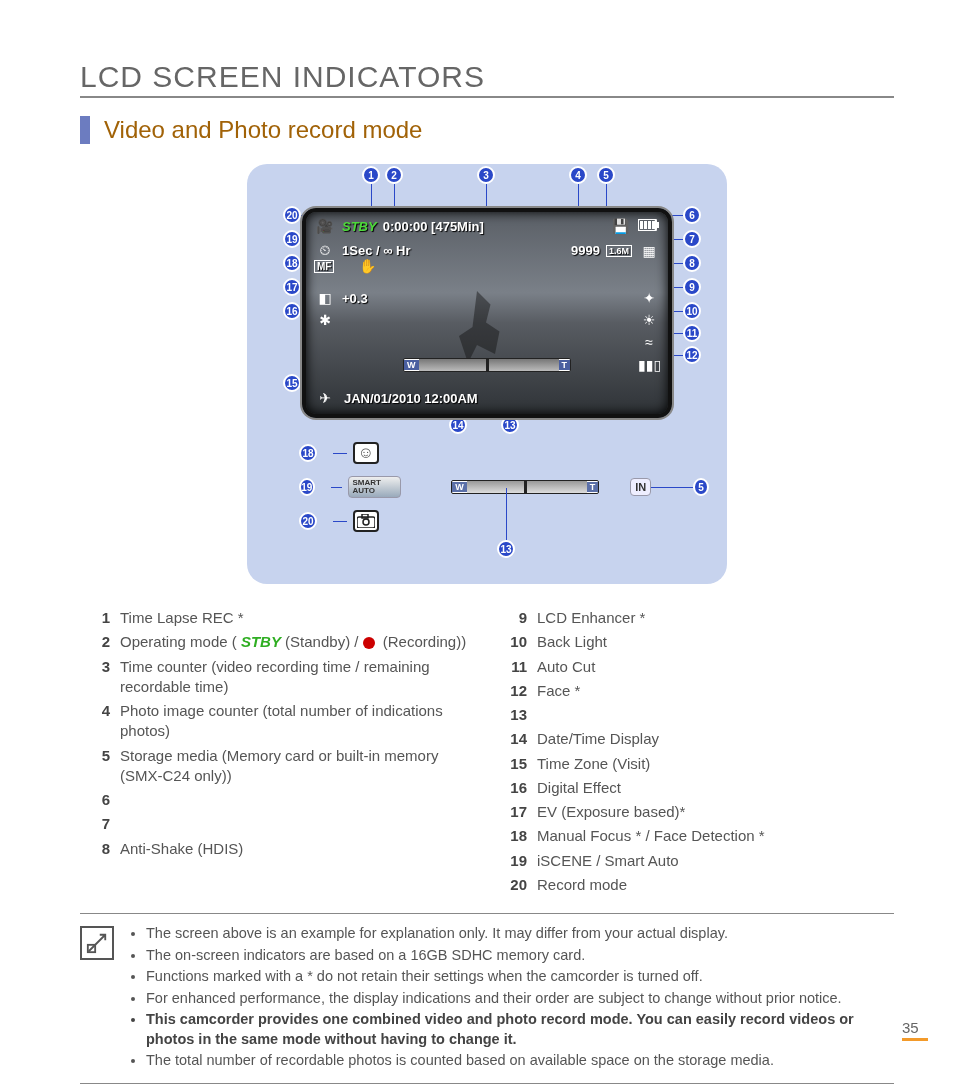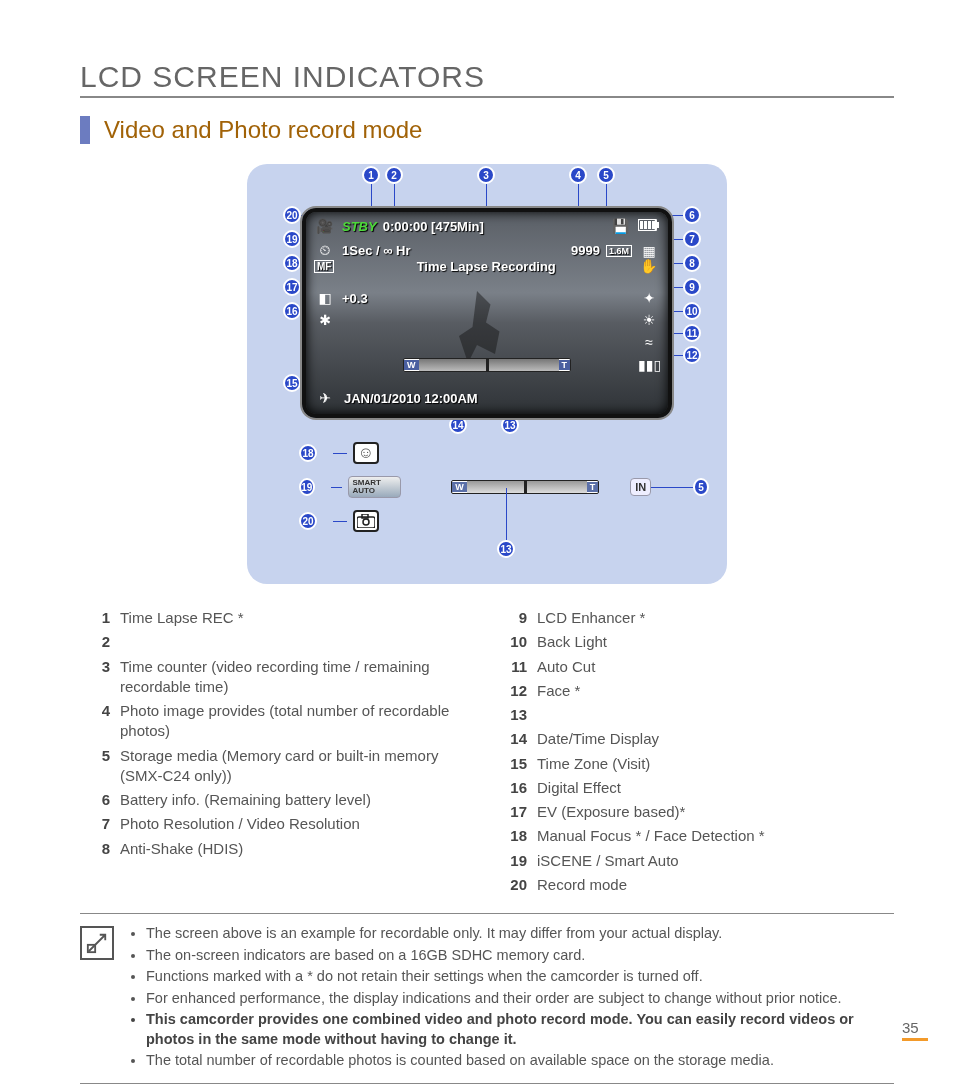--- a/index.html
+++ b/index.html
@@ -199,21 +199,20 @@
       <span class="lcd-icon">⏲</span>
       <span class="osd">1Sec / ∞ Hr</span>
       <span style="flex:1"></span>
       <span class="osd">9999</span>
       <span class="osd" style="font-size:9px; border:1px solid #fff; padding:0 2px;">1.6M</span>
       <span class="lcd-icon">▦</span>
     </div>
 
     <div style="position:absolute; left:8px; top:46px; right:8px; display:flex; align-items:center; gap:23px;">
       <span class="osd" style="font-size:10px; border:1px solid #fff; padding:0 2px;">MF</span>
-      <span style="flex:1; text-align:center;"><span class="osd">Time Lapse Recording</span></span>
       <span class="lcd-icon">✋</span>
     </div>
 
     <div style="position:absolute; left:8px; top:78px; right:8px; display:flex; align-items:center; gap:6px;">
       <span class="lcd-icon">◧</span>
       <span class="osd">+0.3</span>
       <span style="flex:1"></span>
       <span class="lcd-icon">✦</span>
     </div>
 
@@ -284,40 +283,39 @@
 </div>
 
 <div class="legend">
   <div class="legend-col" id="legend-left">
       <div class="legend-item">
         <div class="legend-num">1</div>
         <div class="legend-text">Time Lapse REC *</div>
       </div>
       <div class="legend-item">
         <div class="legend-num">2</div>
+        <div class="legend-text"><span>Operating mode ( </span><span class="stby-inline">STBY</span><span> (Standby) / </span><span class="dot-rec"></span><span> (Recording))</span></div>
       </div>
       <div class="legend-item">
         <div class="legend-num">3</div>
         <div class="legend-text">Time counter (video recording time / remaining recordable time)</div>
       </div>
       <div class="legend-item">
         <div class="legend-num">4</div>
-        <div class="legend-text">Photo image provides (total number of recordable photos)</div>
+        <div class="legend-text">Photo image counter (total number of indications photos)</div>
       </div>
       <div class="legend-item">
         <div class="legend-num">5</div>
         <div class="legend-text">Storage media (Memory card or built-in memory (SMX-C24 only))</div>
       </div>
       <div class="legend-item">
         <div class="legend-num">6</div>
-        <div class="legend-text">Battery info. (Remaining battery level)</div>
       </div>
       <div class="legend-item">
         <div class="legend-num">7</div>
-        <div class="legend-text">Photo Resolution / Video Resolution</div>
       </div>
       <div class="legend-item">
         <div class="legend-num">8</div>
         <div class="legend-text">Anti-Shake (HDIS)</div>
       </div>
     </div>
   <div class="legend-col" id="legend-right">
       <div class="legend-item">
         <div class="legend-num">9</div>
         <div class="legend-text">LCD Enhancer *</div>
@@ -369,21 +367,21 @@
 </div>
 
 <div class="note-box">
   <div class="note-icon">
     <svg viewBox="0 0 24 24">
         <path d="M3 21 L21 3 M15 3 L21 3 L21 9" fill="none" stroke="#555" stroke-width="2"></path>
         <rect x="2" y="14" width="8" height="8" fill="none" stroke="#555" stroke-width="2"></rect>
       </svg>
   </div>
   <ul class="note-list" id="note-list">
-      <li>The screen above is an example for recordable only. It may differ from your actual display.</li>
+      <li>The screen above is an example for explanation only. It may differ from your actual display.</li>
       <li>The on-screen indicators are based on a 16GB SDHC memory card.</li>
       <li>Functions marked with a * do not retain their settings when the camcorder is turned off.</li>
       <li>For enhanced performance, the display indications and their order are subject to change without prior notice.</li>
       <li class="bold">This camcorder provides one combined video and photo record mode. You can easily record videos or photos in the same mode without having to change it.</li>
       <li>The total number of recordable photos is counted based on available space on the storage media.</li>
     </ul>
 </div>
 
 <div class="page-num">35</div>
 

